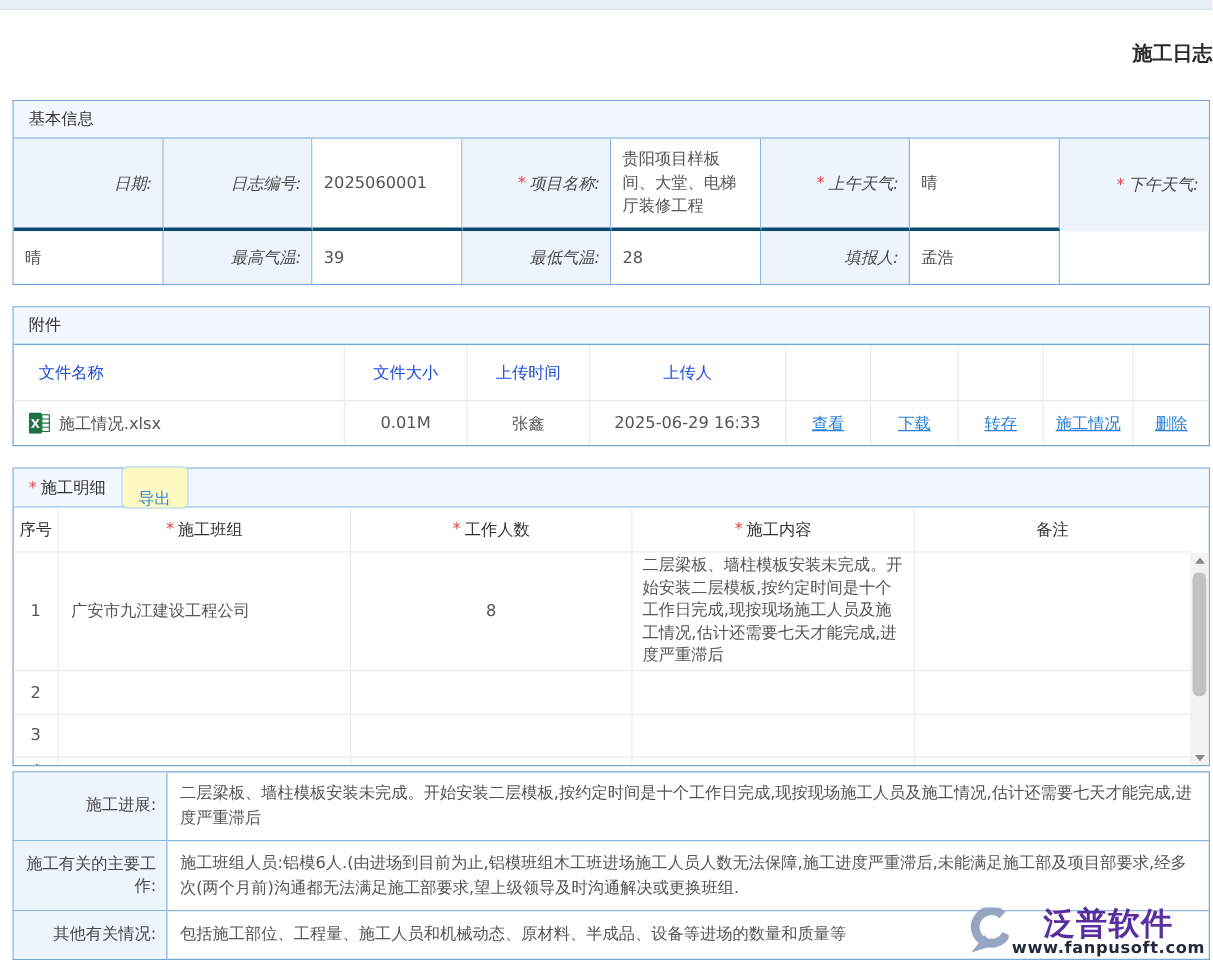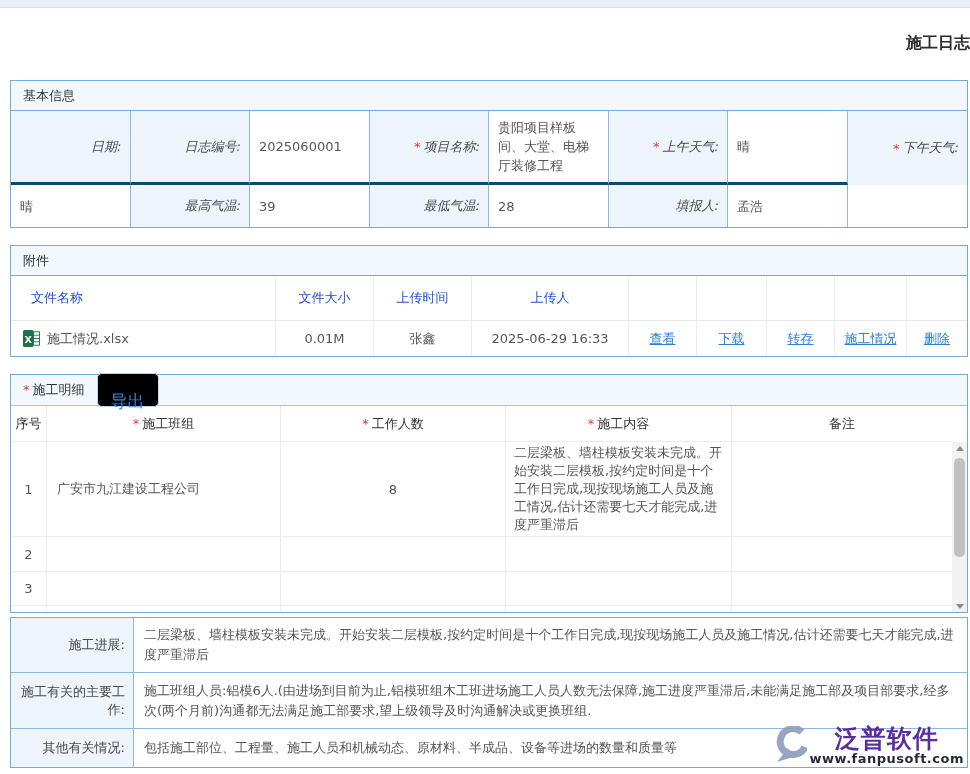--- a/index.html
+++ b/index.html
@@ -33,22 +33,22 @@
   .att-head .att-cell { color:#1d4ed8; border-bottom:1px solid #e8e8e8; }
   .att-row .att-cell { height:35px; }
   .att-file { justify-content:flex-start; padding-left:20px; }
   .att-row .att-file { padding-left:12px; }
   .file-icon { margin-right:7px; flex:0 0 auto; }
   a.link { color:#2a80d9; text-decoration:underline; font-size:13px; cursor:pointer; }
 
   
   .det-bar { height:31px; background:#f2f8fe; border-bottom:1px solid #9dc2e6; display:flex; align-items:center; padding-left:12px; }
   .det-title { font-size:13px; color:#333; }
-  .export-btn { margin-left:12px; height:25px; padding:16px 13px; background:#000000; border:1px solid #b9d9f2;
-                border-radius:5px; color:#2f87d8; font-size:17px; cursor:pointer;
+  .export-btn { margin-left:12px; height:25px; padding:16px 13px; background:#fef9c3; border:1px solid #b9d9f2;
+                border-radius:5px; color:#2f87d8; font-size:13px; cursor:pointer;
                 font-family:"DejaVu Sans","Liberation Sans",sans-serif; }
   .det-grid { display:grid; grid-template-columns:36px 234px 225px 226px 1fr; }
   .det-head { margin-right:15px; }
   .det-head .det-cell { height:36px; border-bottom:1px solid #ececec; color:#333; display:flex; align-items:center; justify-content:center; font-size:13px; }
   .det-cell { border-right:1px solid #ececec; font-size:13px; color:#555; }
   .det-cell:last-child { border-right:none; }
   .det-body { position:relative; height:170px; overflow:hidden; }
   .det-rows { width:calc(100% - 15px); }
   .det-row { border-bottom:1px solid #ececec; }
   .det-row .det-cell { display:flex; align-items:center; }

